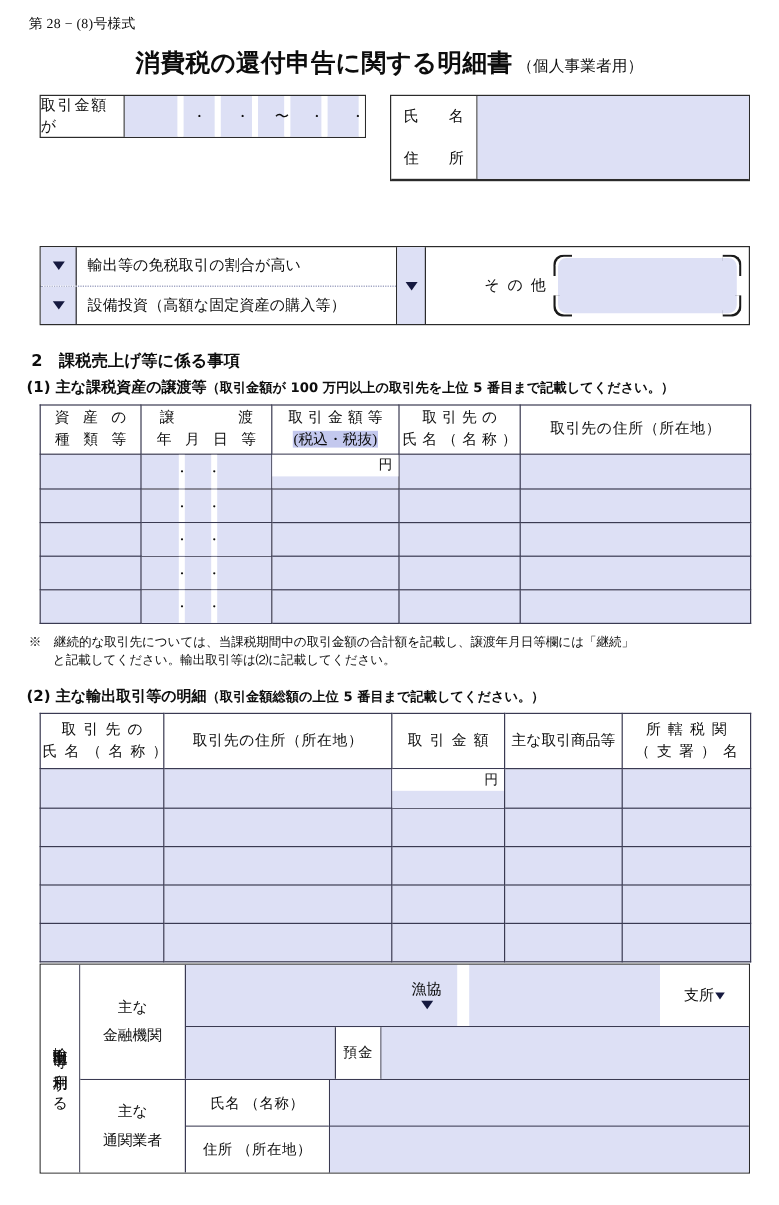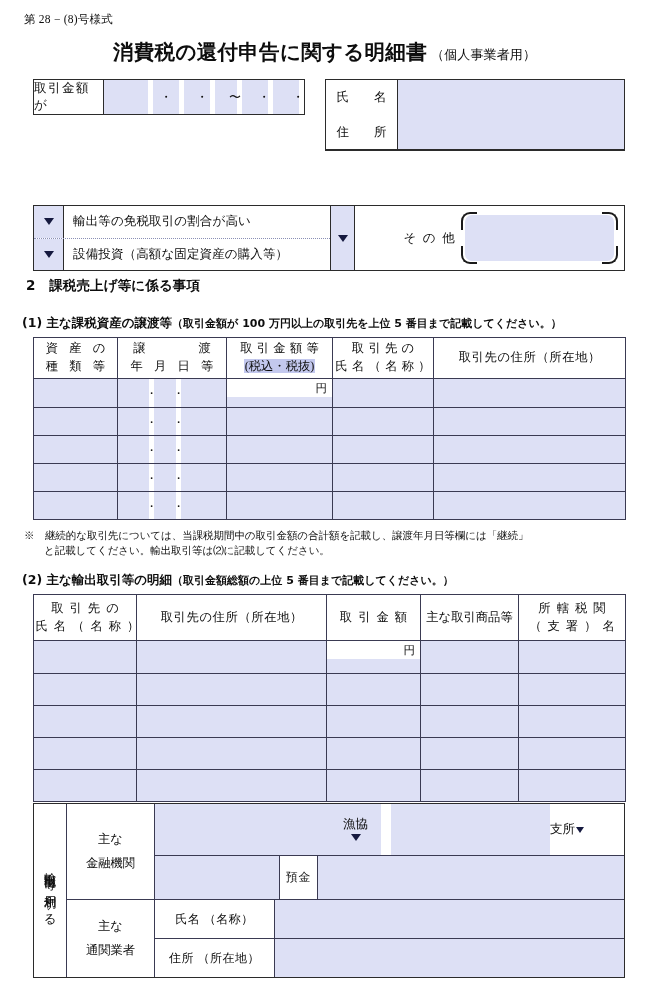--- a/index.html
+++ b/index.html
@@ -391,21 +391,21 @@
     font-size: 12.5px;
     line-height: 1.1;
     position: relative;
     white-space: nowrap;
   }
   .drop-cell .caret { margin-top: 2px; }
   .drop-inline {
     background: #ffffff;
     display: flex;
     align-items: center;
-    justify-content: flex-start;
+    justify-content: center;
     gap: 1px;
     font-size: 12.5px;
     white-space: nowrap;
     font-family: Liberation Mono, monospace;
   }
   .small-key {
     background: #fff;
     display: flex;
     align-items: center;
     justify-content: center;
@@ -509,21 +509,21 @@
       <div class="other-input-wrap">
         <div class="other-input"></div>
         <span class="brk tl"></span>
         <span class="brk tr"></span>
         <span class="brk bl"></span>
         <span class="brk br"></span>
       </div>
     </div>
   </div>
 
-  <div class="sec-head" style="left:26px; top:277px;">2　課税売上げ等に係る事項</div>
+  <div class="sec-head" style="left:26px; top:292px;">2　課税売上げ等に係る事項</div>
 
   <div class="sub-head" style="left:22px; top:315px;">
     <span>(1)</span>
     <span>主な課税資産の譲渡等</span><span class="note-sm">（取引金額が 100 万円以上の取引先を上位 5 番目まで記載してください。）</span>
   </div>
 
   <table class="grid" style="left:33px; top:337px; width:592px;">
     <colgroup>
       <col style="width:84px">
         <col style="width:109px">

